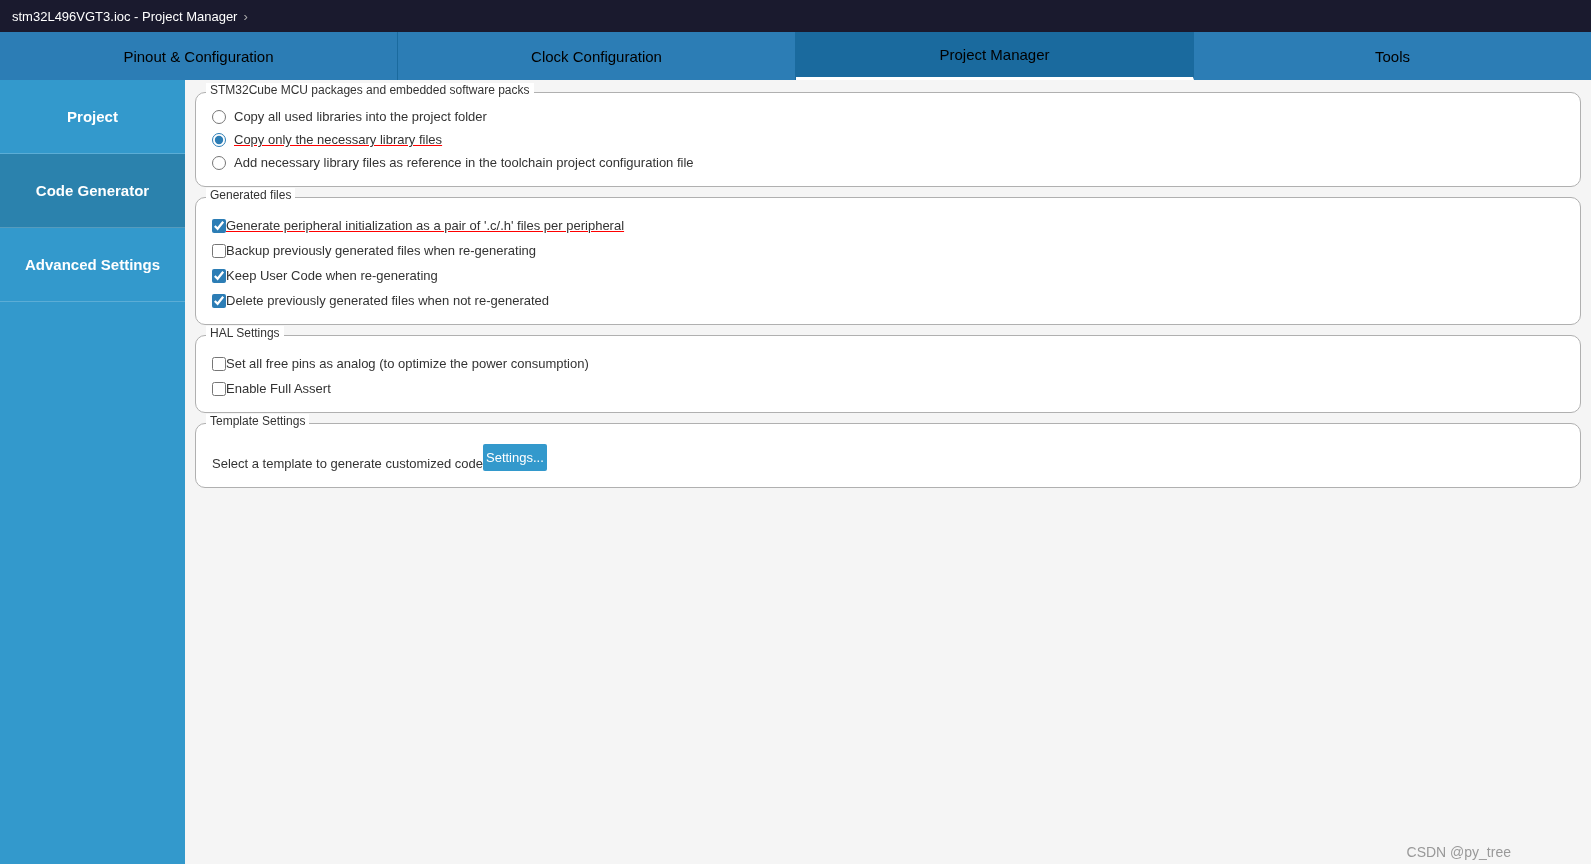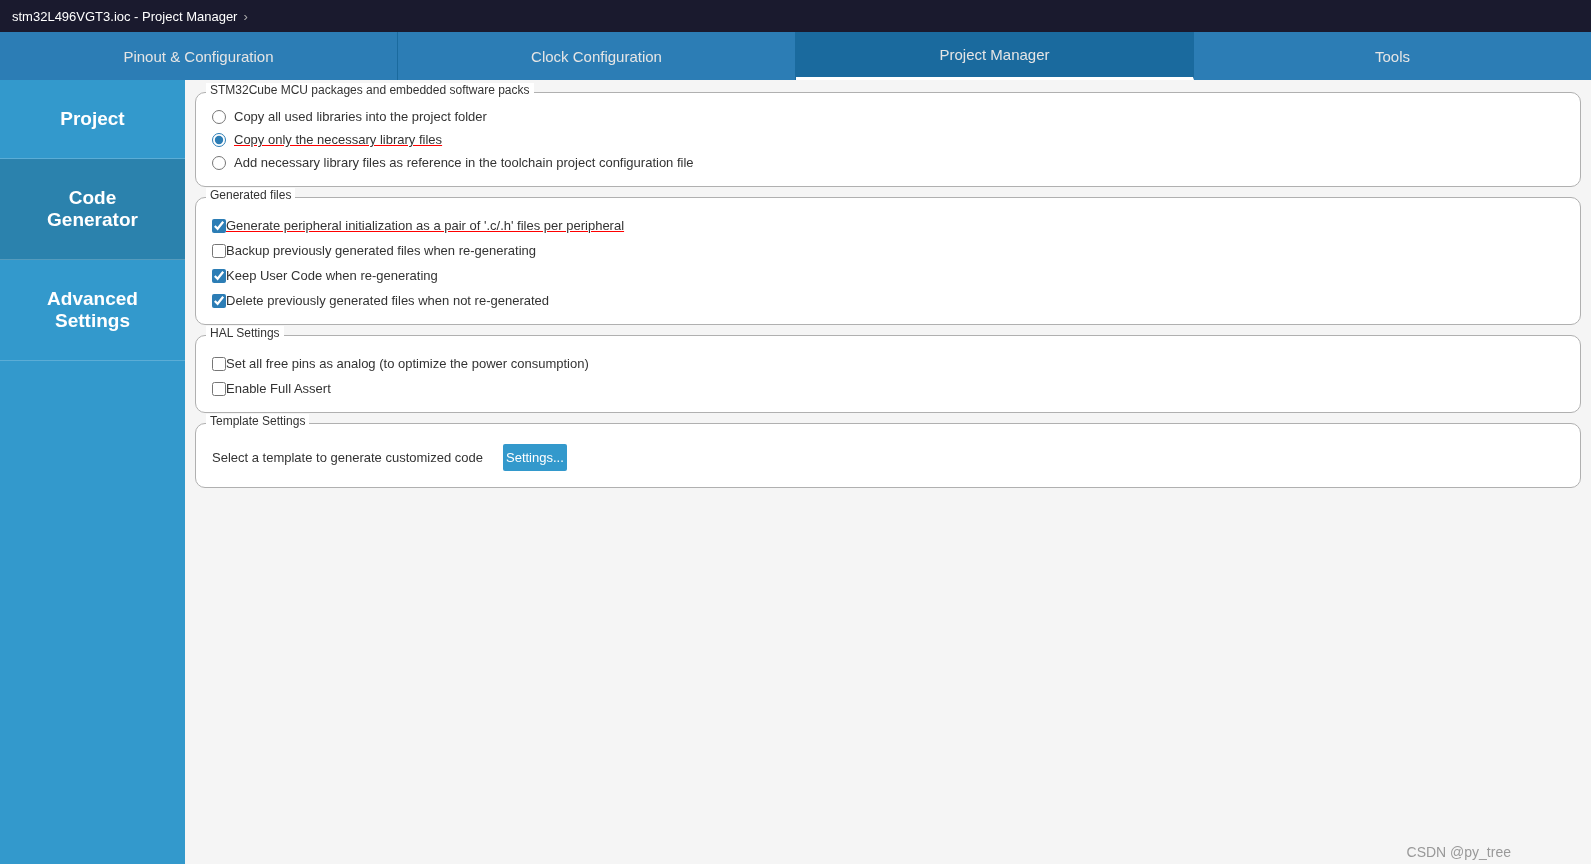--- a/index.html
+++ b/index.html
@@ -21,21 +21,21 @@
     .tab-nav {
       display: flex;
       background: #2c7db5;
       height: 48px;
     }
     .tab-item {
       flex: 1;
       display: flex;
       align-items: center;
       justify-content: center;
-      color: #e5e5e5;
+      color: #000000;
       font-size: 15px;
       font-weight: 500;
       cursor: pointer;
       border-right: 1px solid #1a6a9e;
       background: #2c7db5;
     }
     .tab-item.active {
       background: #1a6a9e;
       border-bottom: 3px solid #fff;
     }
@@ -51,21 +51,21 @@
     .sidebar {
       width: 185px;
       background: #3399cc;
       display: flex;
       flex-direction: column;
       flex-shrink: 0;
     }
     .sidebar-item {
       padding: 28px 24px;
       color: #fff;
-      font-size: 19px;
+      font-size: 15px;
       font-weight: 600;
       text-align: center;
       cursor: pointer;
       border-bottom: 1px solid rgba(255,255,255,0.2);
     }
     .sidebar-item.active { background: rgba(0,0,0,0.15); }
 
     
     .content-area {
       flex: 1;
@@ -123,22 +123,21 @@
       cursor: pointer;
     }
     .checkbox-item input[type="checkbox"] { width: 14px; height: 14px; accent-color: #2c7db5; cursor: pointer; }
 
     
     .cb-underline { text-decoration: underline; text-decoration-color: red; }
 
     
     .template-row {
       display: flex;
-      align-items: center;
-      gap: 20px;
+      align-items: flex-end;
       margin-top: 10px;
     }
     .template-label { font-size: 13px; color: #333; }
     .settings-btn {
       background: #3399cc;
       color: #fff;
       border: none;
       padding: 6px 3px;
       font-size: 13px;
       cursor: pointer;

